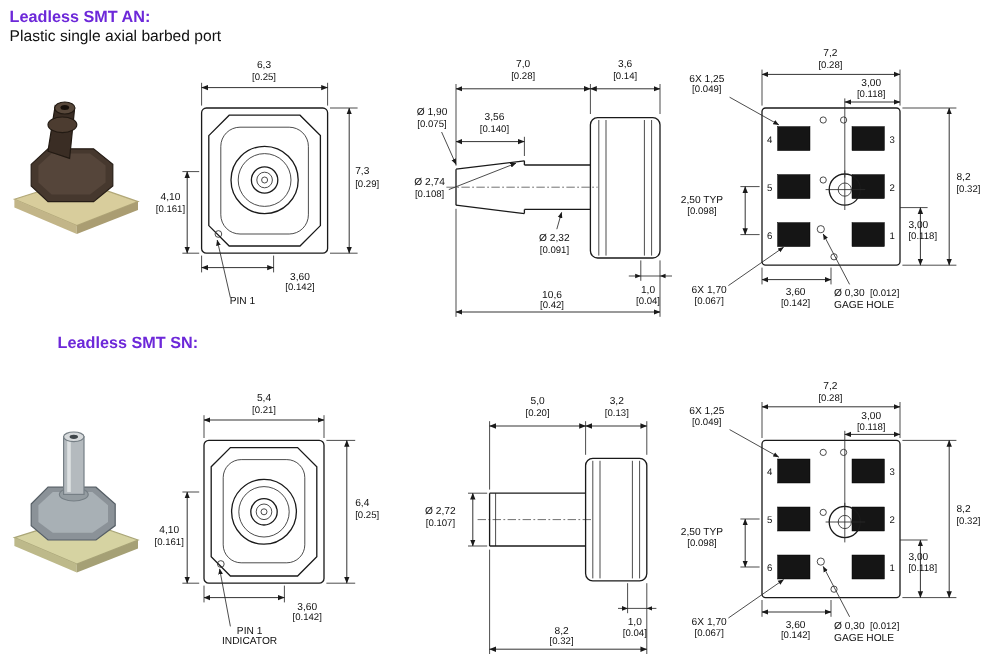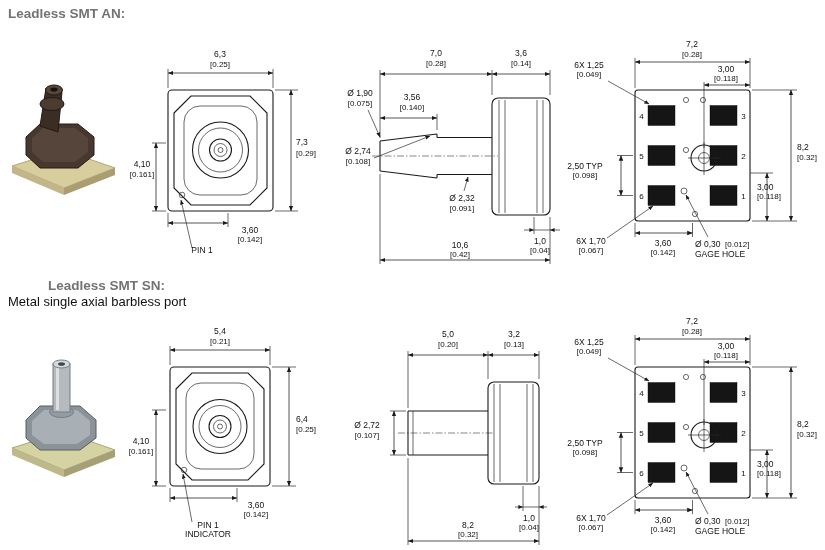--- a/index.html
+++ b/index.html
@@ -1,19 +1,19 @@
 <!DOCTYPE html>
 <html><head>
 <meta charset="utf-8">
 <style>
   * { margin:0; padding:0; box-sizing:border-box; }
   html,body { background:#fff; }
   .page { position:relative; width:825px; height:550px; background:#fff; overflow:hidden;
           font-family:"Liberation Sans", sans-serif; }
-  .sec-title { position:absolute; font-size:13.5px; font-weight:700; color:#737373; }
+  .sec-title { position:absolute; font-size:13.5px; font-weight:700; color:#6d28d9; }
   .sec-sub   { position:absolute; font-size:13px; color:#111; }
   .drawing   { position:absolute; }
   svg text.t { font-family:"Liberation Sans", sans-serif; fill:#111; }
   .tm { font-size:8.5px; }
   .ti { font-size:8px; }
   .tn { font-size:8px; }
   .ln   { stroke:#1a1a1a; fill:none; stroke-width:1.1; }
   .thin { stroke:#2a2a2a; fill:none; stroke-width:0.7; }
   .dim  { stroke:#2a2a2a; fill:none; stroke-width:0.8; }
   .cl   { stroke:#555; fill:none; stroke-width:0.7; stroke-dasharray:7 2 1.5 2; }
@@ -26,20 +26,21 @@
 
   <svg width="0" height="0" style="position:absolute">
     <defs>
       <marker id="arr" viewBox="0 0 10 10" refX="9.5" refY="5" markerWidth="7" markerHeight="7" orient="auto-start-reverse" markerUnits="strokeWidth">
         <path d="M0,1 L10,5 L0,9 z" fill="#1a1a1a"></path>
       </marker>
     </defs>
   </svg>
 
   <div class="sec-title" style="left:8px; top:6px;">Leadless SMT AN:</div>
+  <div class="sec-sub" style="left:8px; top:22px;">Plastic single axial barbed port</div>
 
   <svg class="drawing" style="left:6px; top:62px;" width="115" height="155" viewBox="0 0 115 155">
     <g>
       <polygon points="6,104 57,88 109,106 58,126" fill="#d8cd9c" stroke="#b2a878" stroke-width="1"></polygon>
       <polygon points="6,104 6,111 58,133 58,126" fill="#c2b588"></polygon>
       <polygon points="109,106 109,113 58,133 58,126" fill="#aa9d72"></polygon>
     </g>
     <g>
       <polygon points="20,75 34,62 72,62 88,75 88,93 72,106 34,106 20,93" fill="#46382e" stroke="#261d16"></polygon>
       <polygon points="26,76 37,66 69,66 82,76 82,90 69,100 37,100 26,90" fill="#55453a"></polygon>
@@ -223,21 +224,20 @@
       <text class="t ti" x="118" y="217" text-anchor="middle">[0.142]</text>
 
       <line class="thin" x1="163" y1="199" x2="141" y2="157" marker-end="url(#arr)"></line>
       <text class="t tm" x="150" y="209">Ø 0,30</text>
       <text class="t ti" x="180" y="209">[0.012]</text>
       <text class="t tm" x="150" y="219">GAGE HOLE</text>
     </g>
   </svg>
 
   <div class="sec-title" style="left:8px; top:278px;margin-left:40px;">Leadless SMT SN:</div>
-  <div class="sec-sub" style="left:8px; top:294px;">Metal single axial barbless port</div>
 
   <svg class="drawing" style="left:6px; top:342px;" width="115" height="155" viewBox="0 0 115 155">
     <g>
       <polygon points="6,106 57,90 109,108 58,128" fill="#d6d3a2" stroke="#aaa678" stroke-width="1"></polygon>
       <polygon points="6,106 6,113 58,135 58,128" fill="#bdb98a"></polygon>
       <polygon points="109,108 109,115 58,135 58,128" fill="#a5a075"></polygon>
     </g>
     <g>
       <polygon points="20,78 34,64 74,64 90,78 90,96 74,108 34,108 20,96" fill="#8b9298" stroke="#565f66"></polygon>
       <polygon points="26,79 38,68 71,68 84,79 84,93 71,102 38,102 26,93" fill="#a8b0b5"></polygon>

